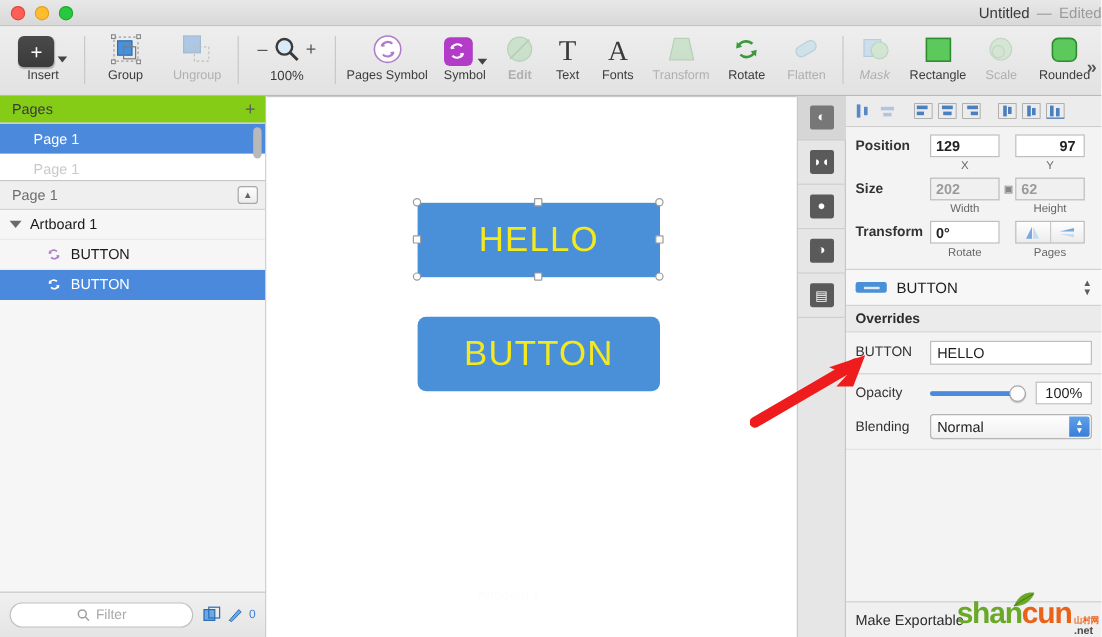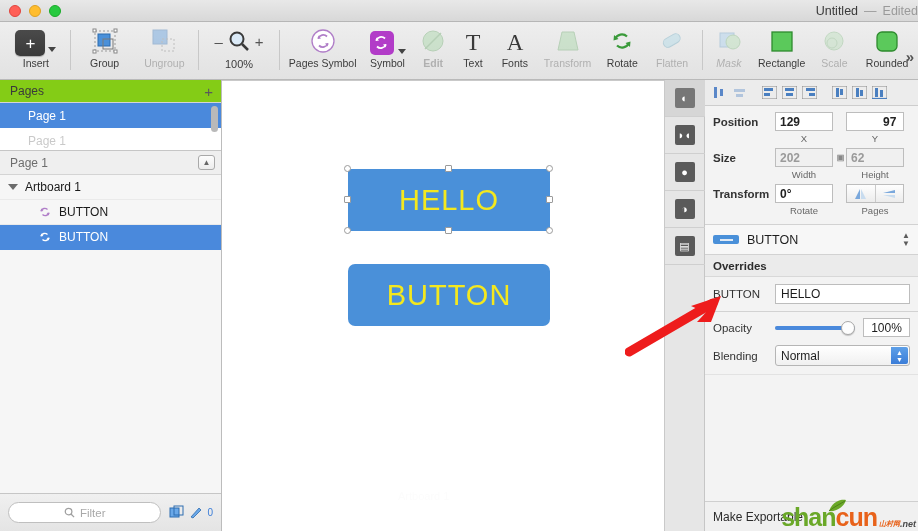--- a/index.html
+++ b/index.html
@@ -279,21 +279,21 @@
 
   
   .watermark {
     position: absolute; right: 2px; bottom: 1px;
     display: flex; align-items: baseline; pointer-events: none;
     font-weight: bold; font-size: 25px; line-height: 1;
     letter-spacing: -1px;
   }
   .wm-s { color: #6aa828; }
   .wm-c { color: #e8621a; }
-  .wm-right { display: flex; flex-direction: row; margin-left: 2px; font-style: italic; }
+  .wm-right { display: flex; flex-direction: column; margin-left: 2px; }
   .wm-cn { font-size: 7px; color: #e8621a; letter-spacing: 0; }
   .wm-net { font-size: 9px; color: #4a4a4a; letter-spacing: 0; }
   .wm-leaf { position: absolute; left: 46px; top: -6px; }
 </style>
 </head>
 <body>
 
 <div id="app">
 
   <div class="titlebar">

